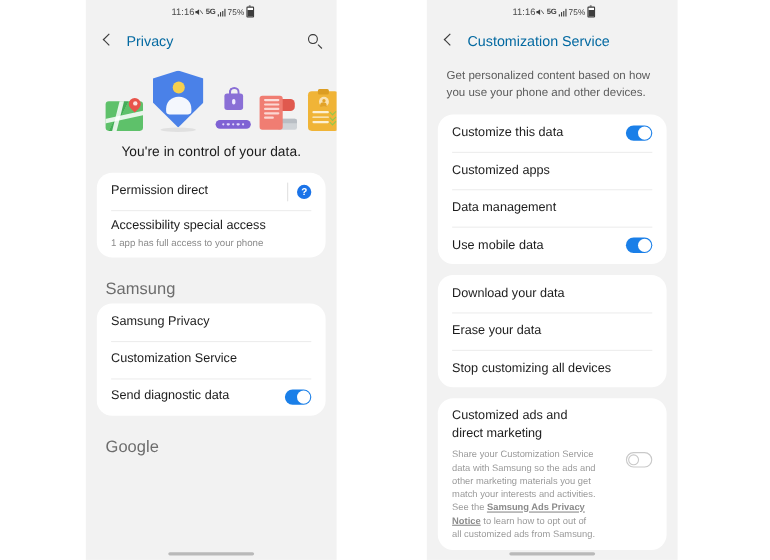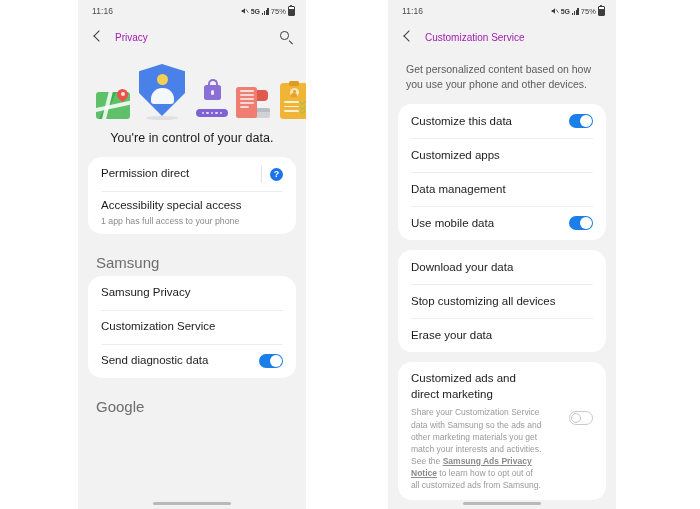--- a/index.html
+++ b/index.html
@@ -31,21 +31,21 @@
     overflow: hidden;
   }
   .phone-left  { left: 78px; }
   .phone-right { left: 388px; }
 
   
   .status-bar {
     height: 22px;
     display: flex;
     align-items: center;
-    justify-content: space-between;
+    justify-content: center;
     padding: 0 11px 0 14px;
     box-sizing: border-box;
     font-size: 8.5px;
     color: #4a4a4a;
     letter-spacing: .1px;
   }
   .status-right {
     display: flex;
     align-items: center;
     gap: 2px;
@@ -79,22 +79,22 @@
     width: 16px; height: 16px;
     flex: 0 0 auto;
     position: relative;
   }
   .back-chevron:before{
     content:"";position:absolute;left:5px;top:3.2px;
     width:7px;height:7px;border-left:1.3px solid #3b3b3b;border-bottom:1.3px solid #3b3b3b;
     transform:rotate(45deg);
   }
   .app-title {
-    font-size: 10px;
-    color: #a21caf;
+    font-size: 13px;
+    color: #0369a1;
     margin-left: 9px;
     flex: 1 1 auto;
     white-space: nowrap;
   }
   .search-icon {
     width: 16px; height: 16px; position: relative; flex: 0 0 auto;
   }
   .search-icon:before{
     content:"";position:absolute;left:2px;top:2px;width:8.5px;height:8.5px;
     border:1.3px solid #3b3b3b;border-radius:50%;box-sizing:border-box;
@@ -533,26 +533,26 @@
       </div>
 
       <div class="card" style="margin-top:10px">
         <div class="row">
           <div class="row-text">
             <div class="row-title">Download your data</div>
           </div>
         </div>
         <div class="row">
           <div class="row-text">
+            <div class="row-title">Erase your data</div>
+          </div>
+        </div>
+        <div class="row">
+          <div class="row-text">
             <div class="row-title">Stop customizing all devices</div>
-          </div>
-        </div>
-        <div class="row">
-          <div class="row-text">
-            <div class="row-title">Erase your data</div>
           </div>
         </div>
       </div>
 
       <div class="card" style="margin-top:10px">
         <div class="row with-toggle" style="align-items:flex-start;padding-top:9px;padding-bottom:9px">
           <div class="row-text">
             <div class="row-title" style="max-width:122px">Customized ads and direct marketing</div>
             <div class="row-body" style="max-width:132px">Share your Customization Service data with Samsung so the ads and other marketing materials you get match your interests and activities.</div>
             <div class="row-body" style="max-width:132px;margin-top:0">

